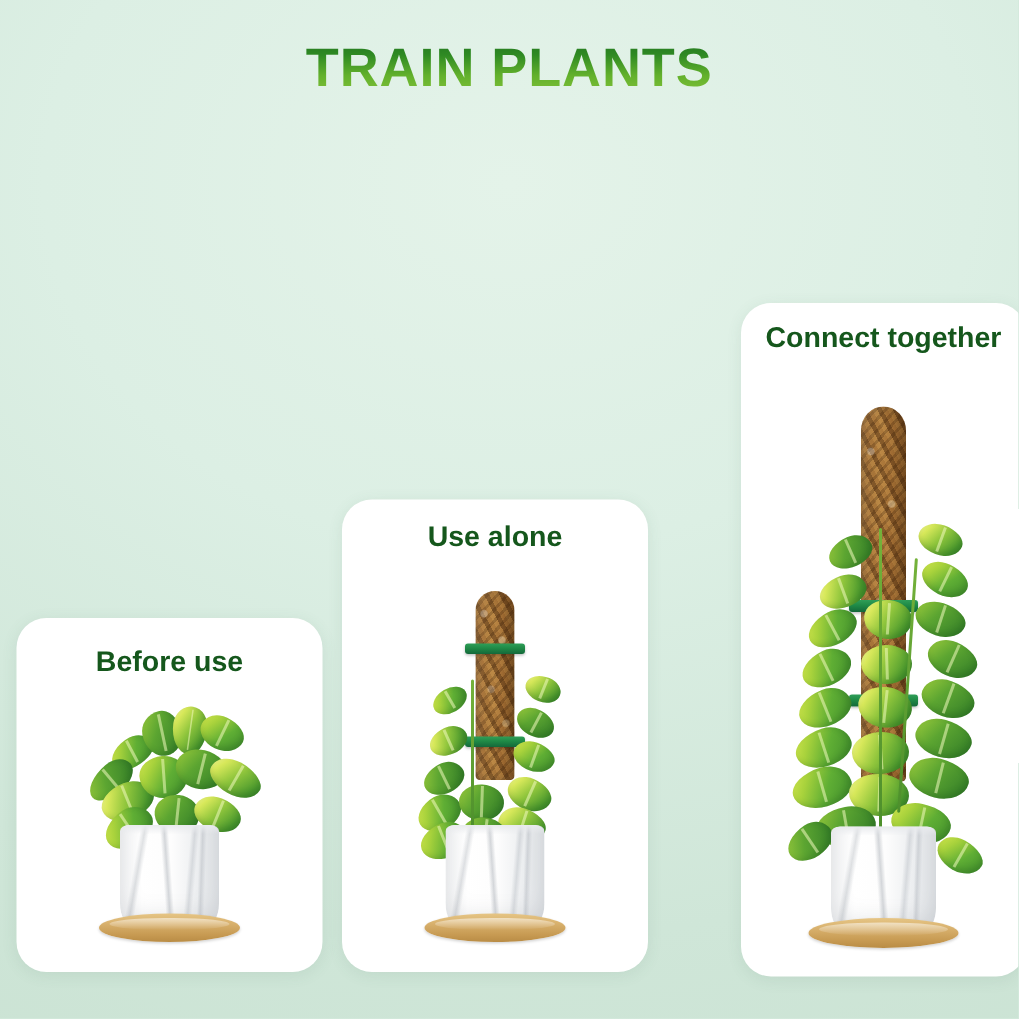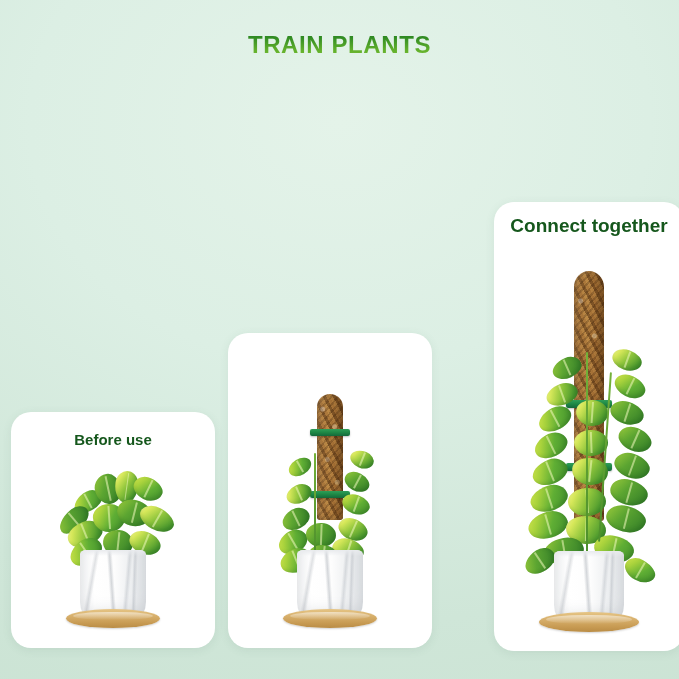--- a/index.html
+++ b/index.html
@@ -16,21 +16,21 @@
   }
 
   
   .title-block{
     position:absolute;left:0;top:22px;width:679px;
     text-align:center;pointer-events:none;
   }
   .title-line{
     display:block;
     font-weight:bold;
-    font-size:24px;
+    font-size:36px;
     letter-spacing:0.6px;
     line-height:46px;
     background-image:linear-gradient(180deg,#1d6b20 0%,#2f8a23 32%,#63b12c 62%,#8cc63f 100%);
     -webkit-background-clip:text;
     background-clip:text;
     color:transparent;
     -webkit-text-fill-color:transparent;
   }
   .title-line.l2{font-size:37px;}
 
@@ -42,21 +42,21 @@
     box-shadow:0 2px 10px rgba(70,110,85,0.10);
     overflow:hidden;
   }
   .card-label{
     position:absolute;left:0;width:100%;
     text-align:center;
     font-weight:bold;
     color:#15571c;
   }
   #card1{left:11px;top:412px;width:204px;height:236px;}
-  #card1 .card-label{top:19px;font-size:15px;}
+  #card1 .card-label{top:19px;font-size:19px;}
   #card2{left:228px;top:333px;width:204px;height:315px;}
   #card2 .card-label{top:15px;font-size:19px;}
   #card3{left:457px;top:202px;width:190px;height:449px;margin-left:37px;}
   #card3 .card-label{top:13px;font-size:19px;}
 
   
   .plant-stage{position:absolute;left:0;bottom:0;width:100%;height:100%;}
 
   
   .saucer{
@@ -170,20 +170,21 @@
       </div>
 
       <div class="pot" style="width:66px;height:68px;bottom:30px;"></div>
       <div class="pot-rim" style="left:50%;transform:translateX(-50%);width:66px;height:6px;bottom:92px;top:auto;"></div>
 
       <div class="saucer" style="width:94px;height:19px;bottom:20px;"></div>
     </div>
   </div>
 
   <div class="card" id="card2">
+    <div class="card-label">Use alone</div>
 
     <div class="plant-stage">
 
       <div class="pole" style="width:26px;height:126px;bottom:128px;"></div>
 
       <div class="strap" style="width:40px;height:7px;bottom:212px;"></div>
       <div class="strap" style="width:40px;height:7px;bottom:150px;"></div>
 
       <div>
         <div class="leaf varie" style="left:122px;top:118px;width:24px;height:17px;border-radius:55% 45% 50% 50%/52% 48% 52% 48%;transform:rotate(22deg);"></div>

